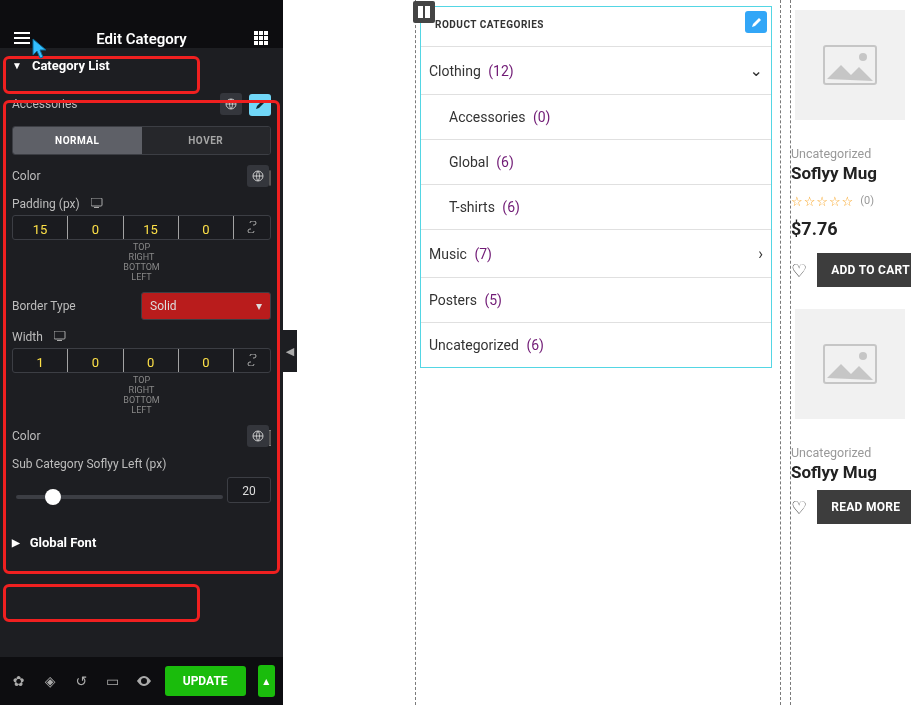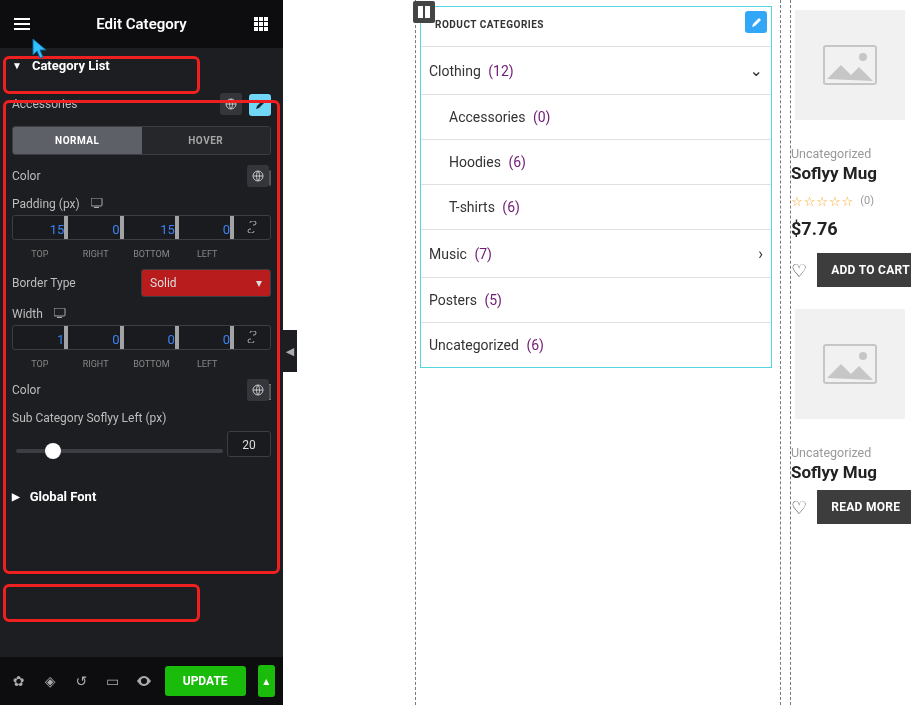--- a/index.html
+++ b/index.html
@@ -21,21 +21,21 @@
     background: #1d1e22;
     color: #c8c8c8;
     display: flex;
     flex-direction: column;
     font-size: 12px;
   }
   .panel-header {
     height: 48px;
     background: #0d0d10;
     display: flex;
-    align-items: center;
+    align-items: flex-end;
     justify-content: space-between;
     padding: 0 12px;
     color: #fff;
   }
   .panel-header .title { font-size: 15px; font-weight: 600; flex:1; text-align:center; }
   .hamburger, .grid-icon { width: 20px; height: 20px; display:flex; align-items:center; justify-content:center; cursor:pointer; }
 
   .panel-body { flex:1; overflow-y:auto; }
 
   .section-header {
@@ -71,28 +71,28 @@
   .swatch {
     width:22px; height:22px; border:1px solid #555; border-radius:3px;
     background:#2a2b2f; cursor:pointer;
   }
   .swatch-light { background:#e5e5e5; }
 
   .quad {
     display:flex; border:1px solid #3c3e44; border-radius:3px; overflow:hidden; background:#1a1b1f;
   }
   .quad .cell {
-    flex:1; text-align:right; padding:6px 0 2px; font-size:13px; color:#3b82f6;
-    border-right:4px solid #a3a3a3;
+    flex:1; text-align:center; padding:6px 0 2px; font-size:13px; color:#fde047;
+    border-right:1px solid #a3a3a3;
   }
   .quad .link-cell {
     width:36px; flex:none; display:flex; align-items:center; justify-content:center;
     color:#aaa; cursor:pointer;
   }
-  .quad-labels { display:flex; font-size:9px; color:#888; text-align:center; margin-top:9px; }
+  .quad-labels { display:flex; font-size:9px; color:#888; text-align:center; margin-top:2px;flex-direction:column; }
   .quad-labels span { flex:1; }
   .quad-labels .link-gap { width:36px; flex:none; }
 
   .select {
     width:130px; height:28px; background:#b91c1c; border:1px solid #3c3e44; border-radius:3px;
     color:#ddd; display:flex; align-items:center; justify-content:space-between; padding:0 8px;
     font-size:12px; cursor:pointer;
   }
 
   .slider-row { margin:10px 0; }
@@ -431,21 +431,21 @@
   <h3>RODUCT CATEGORIES</h3>
   <ul class="cat-list" id="cat-list">
       <li>
         <span><span>Clothing</span> <span class="cat-count">(12)</span></span>
         <span class="cat-chev">⌄</span>
       </li>
       <li class="child">
         <span><span>Accessories</span> <span class="cat-count">(0)</span></span>
       </li>
       <li class="child">
-        <span><span>Hoodies</span> <span class="cat-count">(6)</span></span>
+        <span><span>Global</span> <span class="cat-count">(6)</span></span>
       </li>
       <li class="child">
         <span><span>T-shirts</span> <span class="cat-count">(6)</span></span>
       </li>
       <li>
         <span><span>Music</span> <span class="cat-count">(7)</span></span>
         <span class="cat-chev">›</span>
       </li>
       <li>
         <span><span>Posters</span> <span class="cat-count">(5)</span></span>

